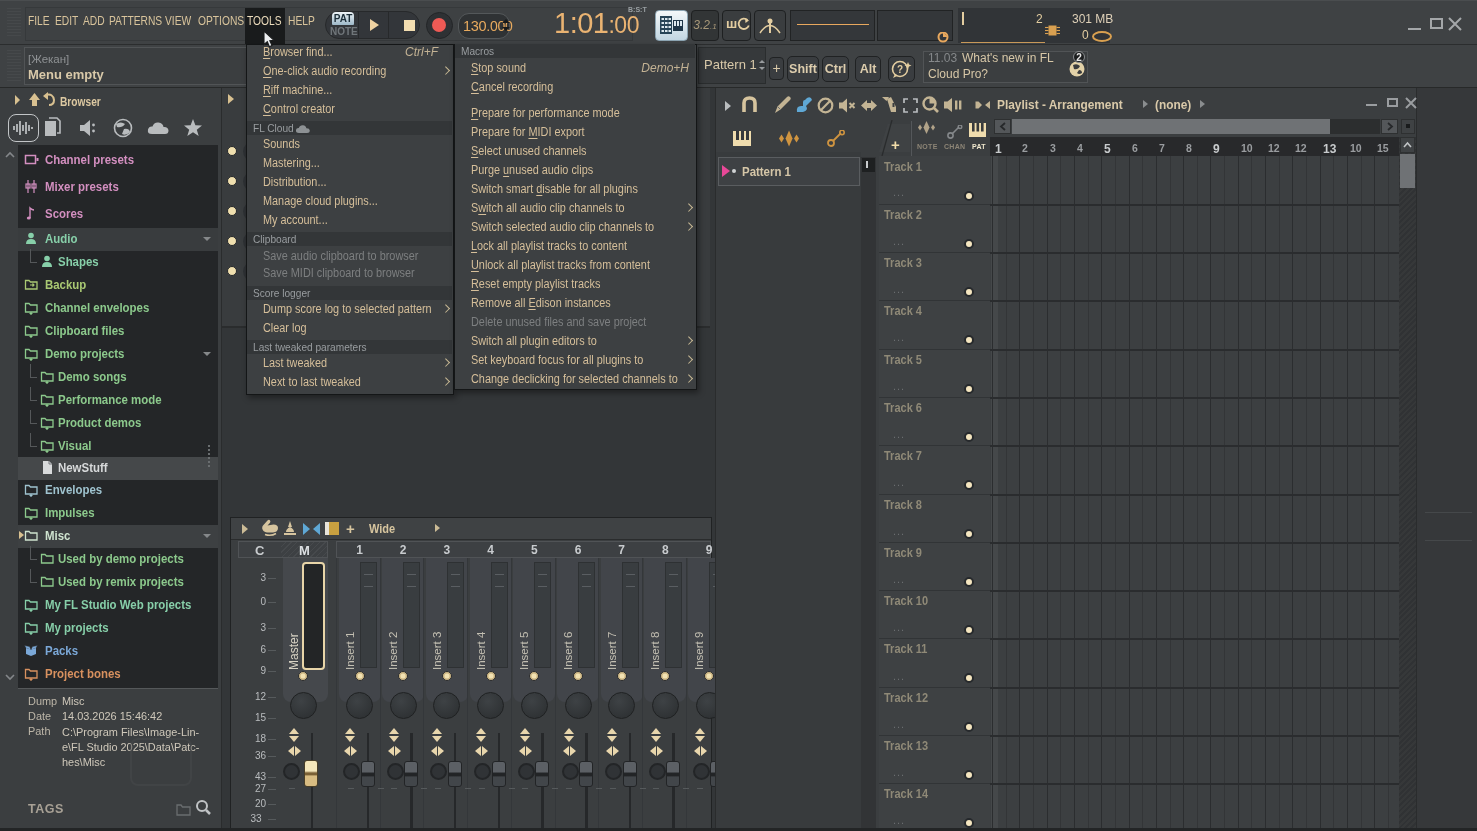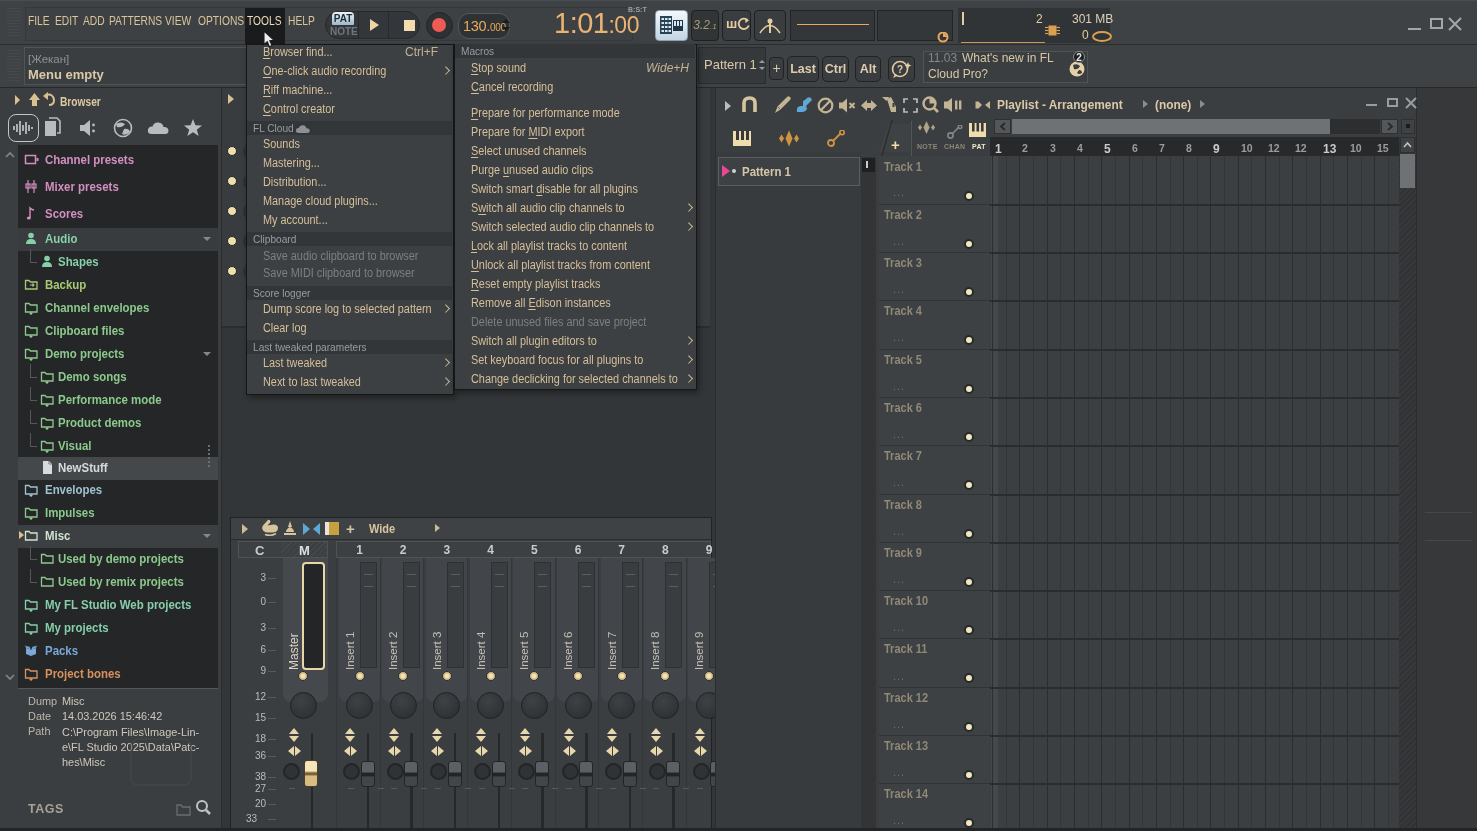--- a/index.html
+++ b/index.html
@@ -38,21 +38,21 @@
 <div class="abs" style="left:358px;top:12px;width:1px;height:26px;background:#27292b"></div>
 <div class="abs" style="left:388px;top:12px;width:1px;height:26px;background:#27292b"></div>
 <div class="abs" style="left:332px;top:12px;width:22px;height:13px;border-radius:4px 4px 1px 1px;background:linear-gradient(#eef4f7,#9db8c8);color:#1d2f3a;font-size:10px;font-weight:bold;text-align:center;line-height:13px">PAT</div>
 <div class="abs" style="left:330px;top:26px;width:26px;height:12px;color:#70767a;font-size:10px;font-weight:bold;text-align:center;line-height:12px">NOTE</div>
 <div class="abs" style="left:370px;top:19px;width:0;height:0;border-left:9px solid #efd3a2;border-top:6.5px solid transparent;border-bottom:6.5px solid transparent"></div>
 <div class="abs" style="left:404px;top:20px;width:11px;height:11px;background:#f2ddb0"></div>
 <div class="abs" style="left:426px;top:12px;width:27px;height:27px;background:#2e3134;border-radius:50%;border:1px solid #232527"></div>
 <div class="abs" style="left:432px;top:18px;width:14px;height:14px;background:#ef5a55;border-radius:50%"></div>
 
 <div class="abs" style="left:458px;top:13px;width:52px;height:26px;background:#2f3234;border:1px solid #54585a;border-radius:11px"></div>
-<div class="abs" style="left:463px;top:18px;font-size:14.5px;color:#e8aa5e;letter-spacing:-.3px">130.<span style="font-size:10px">000</span></div>
+<div class="abs" style="left:463px;top:18px;font-size:14.5px;color:#e8aa5e;letter-spacing:-.3px">130.<span style="font-size:14px">000</span></div>
 <div class="abs" style="left:502px;top:19px;width:0;height:0;border-bottom:4px solid #181a1b;border-left:4px solid transparent;border-right:4px solid transparent"></div>
 <div class="abs" style="left:502px;top:27px;width:0;height:0;border-top:4px solid #181a1b;border-left:4px solid transparent;border-right:4px solid transparent"></div>
 
 <div class="abs" style="left:554px;top:7px;width:100px;height:36px;color:#eab372;font-size:29px;letter-spacing:-.5px">1:01<span style="font-size:23px">:00</span></div>
 <div class="abs" style="left:628px;top:6px;font-size:7px;color:#9aa0a3;font-weight:bold">B:S:T</div>
 
 <div class="abs" style="left:655px;top:10px;width:33px;height:31px;background:linear-gradient(#f4f8fa,#c2d6e2);border-radius:4px;border:1px solid #8ca4b2"></div>
 <svg class="abs" style="left:660px;top:16px" width="23" height="19">
       <rect x="0" y="0" width="12" height="18" fill="#274457"></rect>
       <rect x="13" y="4" width="10" height="11" fill="#1f3648"></rect>
@@ -123,21 +123,21 @@
     </svg>
 
 <div class="abs" style="left:24px;top:47px;width:672px;height:38px;background:#3b3e40;border:1px solid #515456"></div>
 <div class="abs" style="left:28px;top:53px;font-size:11.5px;color:#8f9294">[Жекан]</div>
 <div class="abs" style="left:28px;top:67px;font-size:13px;font-weight:bold;color:#d9c9a9">Menu empty</div>
 <div class="abs" style="left:698px;top:47px;width:68px;height:37px;background:#36393b;border:1px solid #2a2d2e"></div>
 <div class="abs" style="left:704px;top:57px;font-size:13px;color:#d9c9a9">Pattern 1</div>
 <div class="abs" style="left:759px;top:60px;width:0;height:0;border-bottom:3.5px solid #989b9d;border-left:3.5px solid transparent;border-right:3.5px solid transparent"></div>
 <div class="abs" style="left:759px;top:67px;width:0;height:0;border-top:3.5px solid #989b9d;border-left:3.5px solid transparent;border-right:3.5px solid transparent"></div>
 <div class="abs" style="left:769px;top:57px;width:15px;height:23px;background:#3a3d40;border:1px solid #202223;border-radius:4px;color:#d9c9a9;text-align:center;line-height:21px;font-size:14px">+</div>
-<div class="abs" style="left:787px;top:56px;width:32px;height:26px;background:#3a3d40;border:1px solid #202223;border-radius:5px;color:#ddcdad;text-align:center;line-height:24px;font-size:12.5px;font-weight:bold">Last</div>
+<div class="abs" style="left:787px;top:56px;width:32px;height:26px;background:#3a3d40;border:1px solid #202223;border-radius:5px;color:#ddcdad;text-align:center;line-height:24px;font-size:12.5px;font-weight:bold">Shift</div>
 <div class="abs" style="left:822px;top:56px;width:27px;height:26px;background:#3a3d40;border:1px solid #202223;border-radius:5px;color:#ddcdad;text-align:center;line-height:24px;font-size:12.5px;font-weight:bold">Ctrl</div>
 <div class="abs" style="left:855px;top:56px;width:26px;height:26px;background:#3a3d40;border:1px solid #202223;border-radius:5px;color:#ddcdad;text-align:center;line-height:24px;font-size:12.5px;font-weight:bold">Alt</div>
 <div class="abs" style="left:888px;top:56px;width:27px;height:26px;background:#3a3d40;border:1px solid #202223;border-radius:5px"></div>
 <svg class="abs" style="left:891px;top:60px" width="21" height="19">
       <circle cx="9" cy="9" r="7.5" fill="none" stroke="#e3cda0" stroke-width="1.6"></circle>
       <path d="M4 14 L2 18 L7 15.5" fill="#e3cda0"></path>
       <text x="6" y="13" fill="#e3cda0" font-size="10" font-weight="bold">?</text>
       <path d="M17 2 l1 2.5 2.5 1 -2.5 1 -1 2.5 -1 -2.5 -2.5 -1 2.5 -1 Z" fill="#e3cda0"></path>
     </svg>
 <div class="abs" style="left:923px;top:51px;width:165px;height:32px;background:#3b3e40;border:1px solid #515456"></div>
@@ -363,21 +363,21 @@
 <div class="abs" style="left:227px;top:206px;width:10px;height:10px;border-radius:50%;background:#f0dfae;border:1px solid #23262a"></div>
 <div class="abs" style="left:243px;top:202px;width:19px;height:19px;border-radius:50%;background:#2e3134"></div>
 <div class="abs" style="left:227px;top:236px;width:10px;height:10px;border-radius:50%;background:#f0dfae;border:1px solid #23262a"></div>
 <div class="abs" style="left:243px;top:232px;width:19px;height:19px;border-radius:50%;background:#2e3134"></div>
 <div class="abs" style="left:227px;top:266px;width:10px;height:10px;border-radius:50%;background:#f0dfae;border:1px solid #23262a"></div>
 <div class="abs" style="left:243px;top:262px;width:19px;height:19px;border-radius:50%;background:#2e3134"></div>
 <div class="abs" style="left:228px;top:94px;width:0;height:0;border-left:6px solid #d8c090;border-top:5px solid transparent;border-bottom:5px solid transparent"></div>
 
 <div class="abs" style="left:246px;top:44px;width:208px;height:351px;background:#3d4042;border:1px solid #141617;box-shadow:2px 3px 6px rgba(0,0,0,.4)"></div>
 <div class="mn" style="left:263px;top:45px"><u>B</u>rowser find...</div>
-<div class="abs" style="left:388px;top:45px;width:50px;text-align:right;font-size:12px;color:#c3b294">Ctrl+F</div>
+<div class="abs" style="left:388px;top:45px;width:50px;text-align:right;font-size:12px;font-style:italic;color:#c3b294">Ctrl+F</div>
 <div class="mn" style="left:263px;top:64px"><u>O</u>ne-click audio recording</div>
 <div class="arr" style="left:443px;top:67px"></div>
 <div class="mn" style="left:263px;top:83px"><u>R</u>iff machine...</div>
 <div class="mn" style="left:263px;top:102px"><u>C</u>ontrol creator</div>
 <div class="abs" style="left:247px;top:121px;width:205px;height:14px;background:#333638"></div>
 <div class="abs" style="left:253px;top:121px;font-size:11px;line-height:14px;color:#999da0;white-space:nowrap;transform:scaleX(.92);transform-origin:0 0">FL Cloud</div>
 <svg class="abs" style="left:295px;top:123px" width="18" height="11">
       <path d="M4 10 Q0.5 10 1 7 Q1.3 4.8 3.8 5 Q4.8 2 8 2.2 Q11 2.5 11.3 5.2 Q14.5 5 14.8 7.5 Q14.8 10 12 10 Z" fill="#8d9194"></path>
     </svg>
 <div class="mn" style="left:263px;top:137px">Sounds</div>
@@ -398,21 +398,21 @@
 <div class="abs" style="left:253px;top:340px;font-size:11px;line-height:14px;color:#999da0;white-space:nowrap;transform:scaleX(.92);transform-origin:0 0">Last tweaked parameters</div>
 <div class="mn" style="left:263px;top:356px">Last tweaked</div>
 <div class="arr" style="left:443px;top:359px"></div>
 <div class="mn" style="left:263px;top:375px">Next to last tweaked</div>
 <div class="arr" style="left:443px;top:378px"></div>
 
 <div class="abs" style="left:454px;top:44px;width:243px;height:346px;background:#3d4042;border:1px solid #141617;box-shadow:2px 3px 6px rgba(0,0,0,.4)"></div>
 <div class="abs" style="left:455px;top:44px;width:240px;height:14px;background:#333638"></div>
 <div class="abs" style="left:461px;top:44px;font-size:11px;line-height:14px;color:#999da0;white-space:nowrap;transform:scaleX(.92);transform-origin:0 0">Macros</div>
 <div class="mn" style="left:471px;top:61px"><u>S</u>top sound</div>
-<div class="abs" style="left:639px;top:61px;width:50px;text-align:right;font-size:12px;font-style:italic;color:#c3b294">Wide+H</div>
+<div class="abs" style="left:639px;top:61px;width:50px;text-align:right;font-size:12px;font-style:italic;color:#c3b294">Demo+H</div>
 <div class="mn" style="left:471px;top:80px"><u>C</u>ancel recording</div>
 <div class="mn" style="left:471px;top:106px"><u>P</u>repare for performance mode</div>
 <div class="mn" style="left:471px;top:125px">Prepare for <u>M</u>IDI export</div>
 <div class="mn" style="left:471px;top:144px"><u>S</u>elect unused channels</div>
 <div class="mn" style="left:471px;top:163px">Purge <u>u</u>nused audio clips</div>
 <div class="mn" style="left:471px;top:182px">Switch smart <u>d</u>isable for all plugins</div>
 <div class="mn" style="left:471px;top:201px">S<u>w</u>itch all audio clip channels to</div>
 <div class="arr" style="left:686px;top:204px"></div>
 <div class="mn" style="left:471px;top:220px">Switch selected audio clip channels to</div>
 <div class="arr" style="left:686px;top:223px"></div>
@@ -463,27 +463,27 @@
 <div class="abs" style="left:246px;top:665px;width:20px;text-align:right;font-size:10px;color:#b9bcbe">9</div>
 <div class="abs" style="left:268px;top:671px;width:8px;height:1px;background:#565a5c"></div>
 <div class="abs" style="left:246px;top:691px;width:20px;text-align:right;font-size:10px;color:#b9bcbe">12</div>
 <div class="abs" style="left:268px;top:697px;width:8px;height:1px;background:#565a5c"></div>
 <div class="abs" style="left:246px;top:712px;width:20px;text-align:right;font-size:10px;color:#b9bcbe">15</div>
 <div class="abs" style="left:268px;top:718px;width:8px;height:1px;background:#565a5c"></div>
 <div class="abs" style="left:246px;top:733px;width:20px;text-align:right;font-size:10px;color:#b9bcbe">18</div>
 <div class="abs" style="left:268px;top:739px;width:8px;height:1px;background:#565a5c"></div>
 <div class="abs" style="left:246px;top:750px;width:20px;text-align:right;font-size:10px;color:#b9bcbe">36</div>
 <div class="abs" style="left:268px;top:756px;width:8px;height:1px;background:#565a5c"></div>
-<div class="abs" style="left:246px;top:771px;width:20px;text-align:right;font-size:10px;color:#b9bcbe">38</div>
+<div class="abs" style="left:246px;top:771px;width:20px;text-align:right;font-size:10px;color:#b9bcbe">43</div>
 <div class="abs" style="left:268px;top:777px;width:8px;height:1px;background:#565a5c"></div>
 <div class="abs" style="left:246px;top:783px;width:20px;text-align:right;font-size:10px;color:#b9bcbe">27</div>
 <div class="abs" style="left:268px;top:789px;width:8px;height:1px;background:#565a5c"></div>
 <div class="abs" style="left:246px;top:798px;width:20px;text-align:right;font-size:10px;color:#b9bcbe">20</div>
 <div class="abs" style="left:268px;top:804px;width:8px;height:1px;background:#565a5c"></div>
-<div class="abs" style="left:246px;top:813px;width:20px;text-align:left;font-size:10px;color:#b9bcbe">33</div>
+<div class="abs" style="left:246px;top:813px;width:20px;text-align:center;font-size:10px;color:#b9bcbe">33</div>
 <div class="abs" style="left:268px;top:819px;width:8px;height:1px;background:#565a5c"></div>
 <div class="abs" style="left:283px;top:558px;width:45px;height:144px;background:#45484c;border-radius:0 0 8px 8px"></div>
 <div class="abs" style="left:302px;top:562px;width:23px;height:108px;background:#232526;border:2px solid #e8d5a8;border-radius:4px"></div>
 <div class="abs" style="left:287px;top:590px;font-size:12px;color:#d8d3c4;writing-mode:vertical-rl;transform:rotate(180deg);height:80px">Master</div>
 <div class="abs" style="left:298px;top:671px;width:10px;height:10px;border-radius:50%;background:#f2e2b2;border:1.5px solid #26282b;box-shadow:inset 0 0 0 1.5px #cdb684"></div>
 <div class="abs" style="left:289.5px;top:692px;width:27px;height:27px;border-radius:50%;background:radial-gradient(circle at 40% 33%,#3e4245,#2a2d2f);border:1px solid #1f2122"></div>
 <div class="abs" style="left:288.5px;top:728px;width:0;height:0;border-bottom:6.5px solid #e8d6ac;border-left:5.5px solid transparent;border-right:5.5px solid transparent"></div>
 <div class="abs" style="left:288.5px;top:735.5px;width:0;height:0;border-top:6.5px solid #e8d6ac;border-left:5.5px solid transparent;border-right:5.5px solid transparent"></div>
 <div class="abs" style="left:287.5px;top:745.5px;width:0;height:0;border-right:6.5px solid #e8d6ac;border-top:5.5px solid transparent;border-bottom:5.5px solid transparent"></div>
 <div class="abs" style="left:294.5px;top:745.5px;width:0;height:0;border-left:6.5px solid #e8d6ac;border-top:5.5px solid transparent;border-bottom:5.5px solid transparent"></div>

